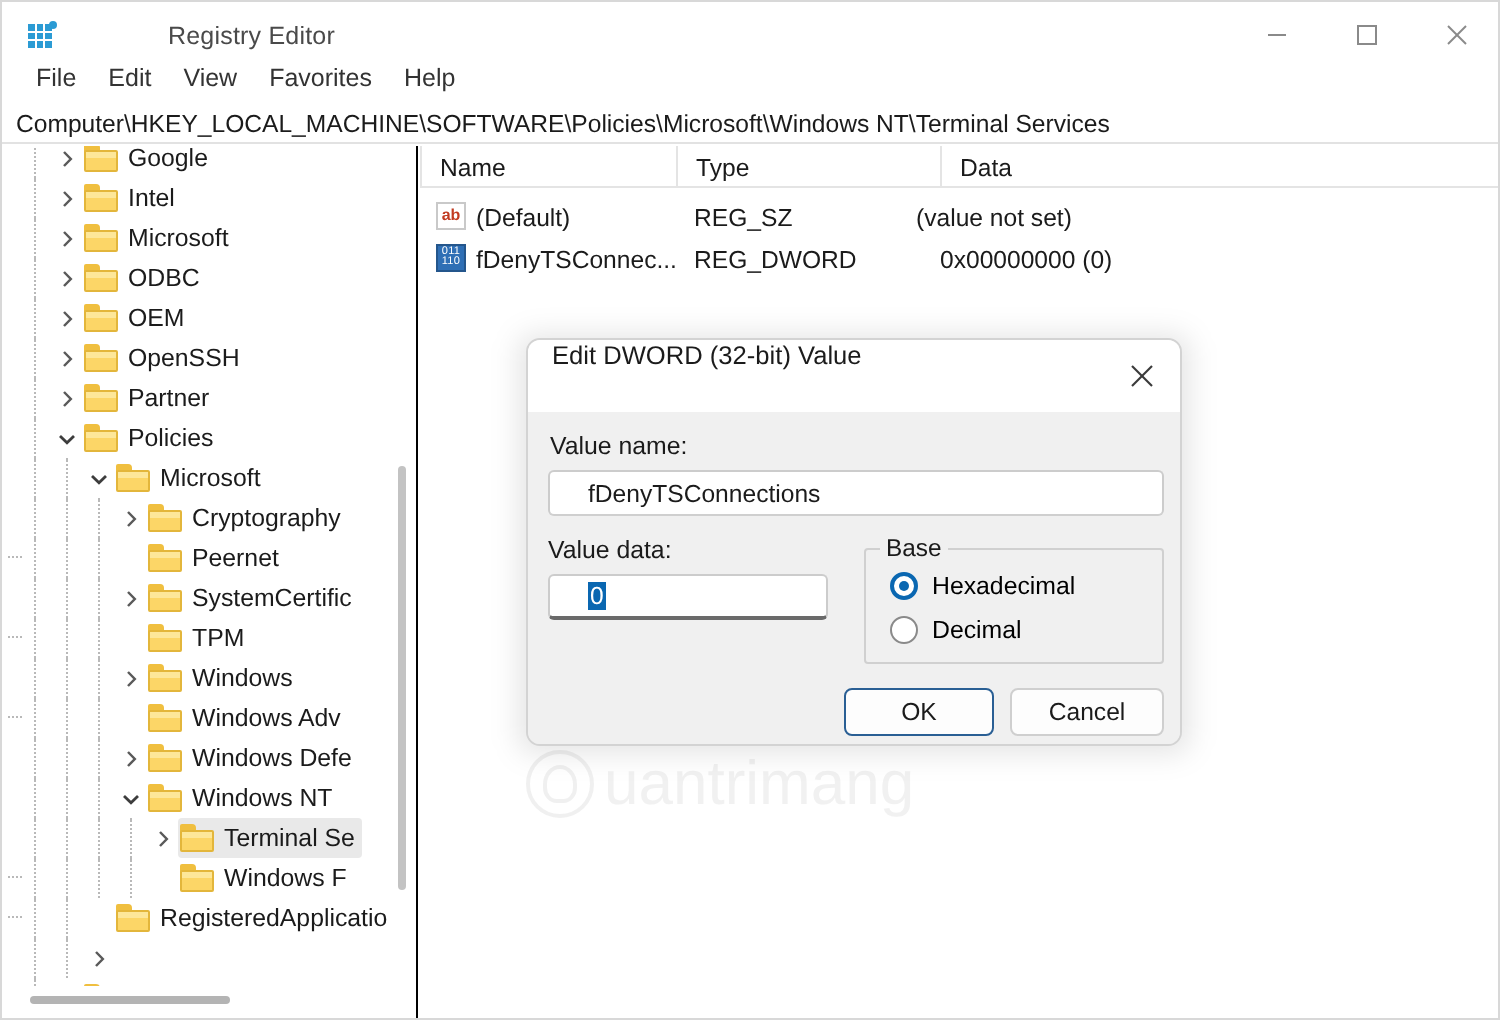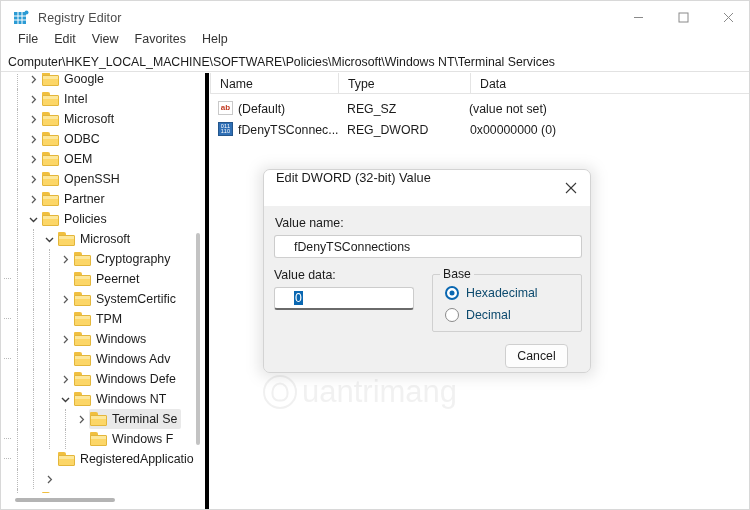--- a/index.html
+++ b/index.html
@@ -16,21 +16,21 @@
     background: #ffffff;
     border: 1px solid #d8d8d8;
     overflow: hidden;
   }
 
   
   .titlebar {
     position: absolute; left: 0; top: 0;
     width: 750px; height: 33px;
     background: #ffffff;
-    display: flex; align-items: center;
+    display: flex; align-items: center; gap: 46px;
   }
   .title-icon {
     width: 16px; height: 16px;
     margin-left: 12px; margin-right: 9px;
     position: relative; flex: none;
   }
   .title-text {
     font-size: 12.5px; color: #4a4a4a; letter-spacing: .1px;
   }
   .wincontrols {
@@ -73,21 +73,21 @@
     position: absolute; left: 0; top: 72px;
     width: 750px; height: 438px;
     background: #ffffff;
   }
 
   
   .treepane {
     position: absolute; left: 0; top: 0;
     width: 208px; height: 438px;
     background: #ffffff;
-    border-right: 4px solid #000000;
+    border-right: 1px solid #000000;
     overflow: hidden;
   }
   .treeclip {
     position: absolute; left: 0; top: 0;
     width: 199px; height: 420px;
     overflow: hidden;
   }
   .tree {
     position: absolute; left: 0; top: -4px;
     width: 420px;
@@ -322,21 +322,21 @@
   }
   .rdot.on {
     border-color: #0a67b1; border-width: 2.2px;
   }
   .rdot.on::after {
     content: ""; position: absolute;
     left: 50%; top: 50%; transform: translate(-50%,-50%);
     width: 5px; height: 5px; border-radius: 50%;
     background: #0a67b1;
   }
-  .rlabel { font-size: 12.4px; color: #0c4a6e; }
+  .rlabel { font-size: 12.4px; color: #000000; }
   .btn {
     position: absolute;
     height: 24px;
     background: #fdfdfd;
     border: 1px solid #cfcfcf;
     border-radius: 4px;
     display: flex; align-items: center; justify-content: center;
     font-size: 12.3px; color: #1b1b1b;
   }
   .btn.default {
@@ -788,21 +788,21 @@
       <div class="lheader">
         <div class="lhcell first" style="left:0;width:128px;">Name</div>
         <div class="lhcell" style="left:128px;width:123px;">Type</div>
         <div class="lhcell" style="left:260px;width:290px;">Data</div>
       </div>
 
       <div class="lrow" style="top:26px;">
         <div class="vicon sz">ab</div>
         <div class="lcell" style="left:28px;">(Default)</div>
         <div class="lcell" style="left:137px;">REG_SZ</div>
-        <div class="lcell" style="left:259px;">(value not set)</div>
+        <div class="lcell" style="left:248px;">(value not set)</div>
       </div>
 
       <div class="lrow" style="top:47px;">
         <div class="vicon dw">
             <i>011</i>
             <i>110</i>
           </div>
         <div class="lcell" style="left:28px;">fDenyTSConnec...</div>
         <div class="lcell" style="left:137px;">REG_DWORD</div>
         <div class="lcell" style="left:260px;">0x00000000 (0)</div>
@@ -844,18 +844,19 @@
         <div class="radio" style="left:12px;top:11px;">
           <div class="rdot on"></div>
           <div class="rlabel">Hexadecimal</div>
         </div>
         <div class="radio" style="left:12px;top:33px;">
           <div class="rdot"></div>
           <div class="rlabel">Decimal</div>
         </div>
       </div>
 
-      <div class="btn" style="left:241px;top:138px;width:63px;">Cancel</div>
+      <div class="btn default" style="left:158px;top:138px;width:75px;">OK</div>
+      <div class="btn" style="left:241px;top:138px;width:77px;">Cancel</div>
 
     </div>
   </div>
 
 </div>
 
 </body></html>

